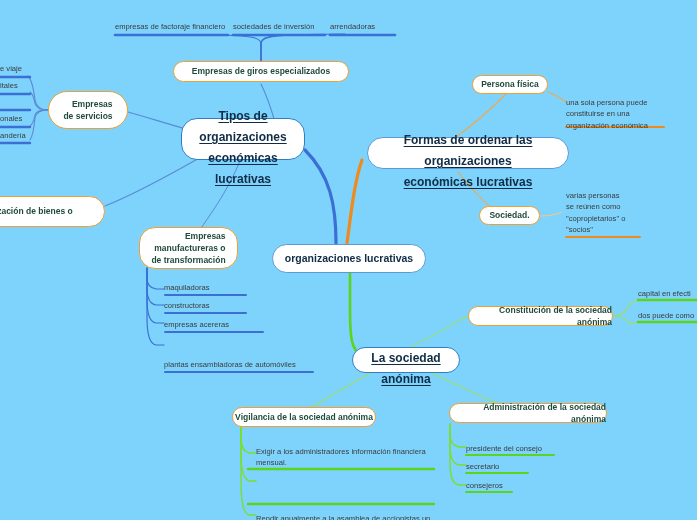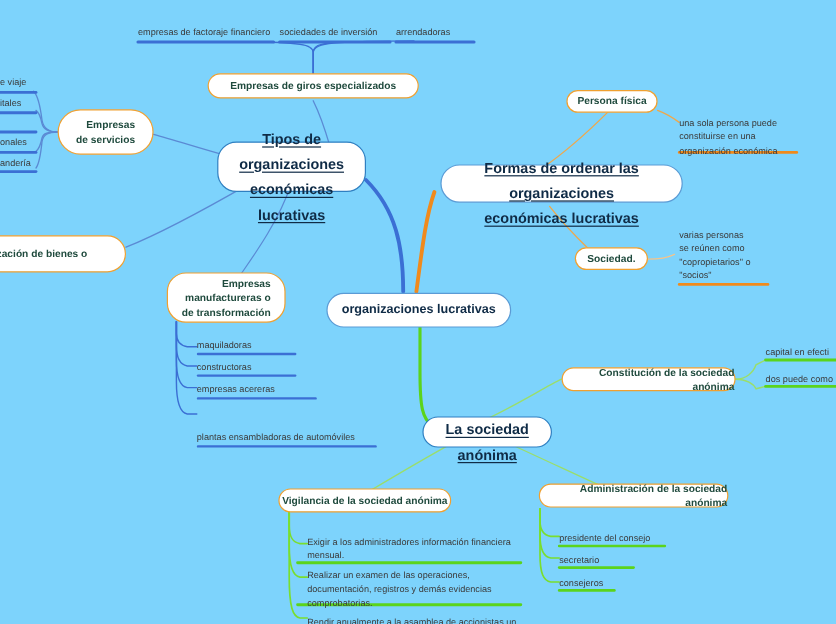--- a/index.html
+++ b/index.html
@@ -297,25 +297,20 @@
   </div>
 
   <div class="node orange" style="left:232px; top:407px; width:144px; height:20px;">
     <span class="txt">Vigilancia de la sociedad anónima</span>
   </div>
 
   <div class="leaf green" style="left:256px; top:446px; width:185px;">
     <span class="ltxt">Exigir a los administradores información financiera
 mensual.</span>
   </div>
-  <div class="leaf green" style="left:256px; top:474px; width:185px;">
-    <span class="ltxt">Realizar un examen de las operaciones,
-documentación, registros y demás evidencias
-comprobatorias.</span>
-  </div>
   <div class="leaf green" style="left:256px; top:513px; width:200px;">
     <span class="ltxt">Rendir anualmente a la asamblea de accionistas un</span>
   </div>
 
   <div class="leaf green" style="left:466px; top:443px; width:90px;">
     <span class="ltxt">presidente del consejo</span>
   </div>
   <div class="leaf green" style="left:466px; top:461px; width:90px;">
     <span class="ltxt">secretario</span>
   </div>

